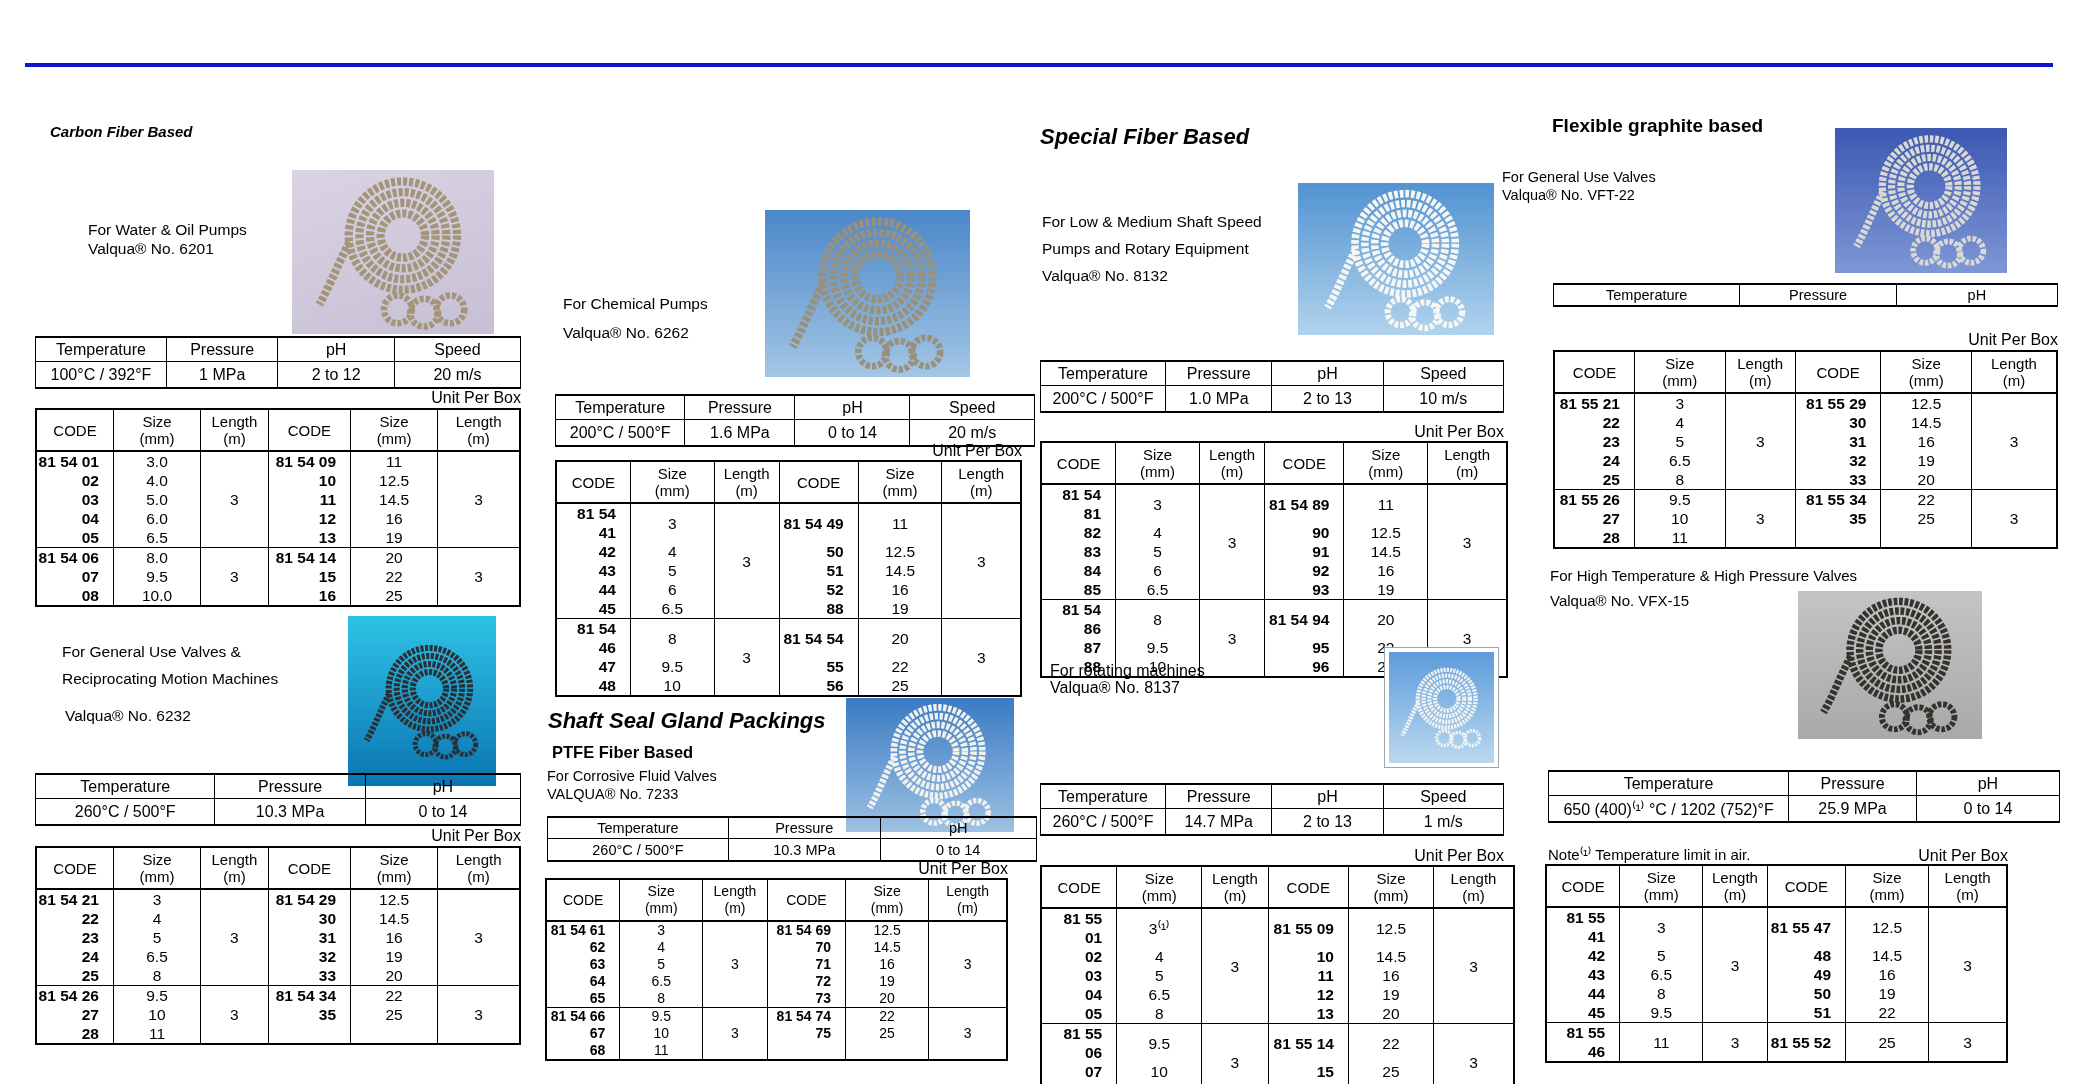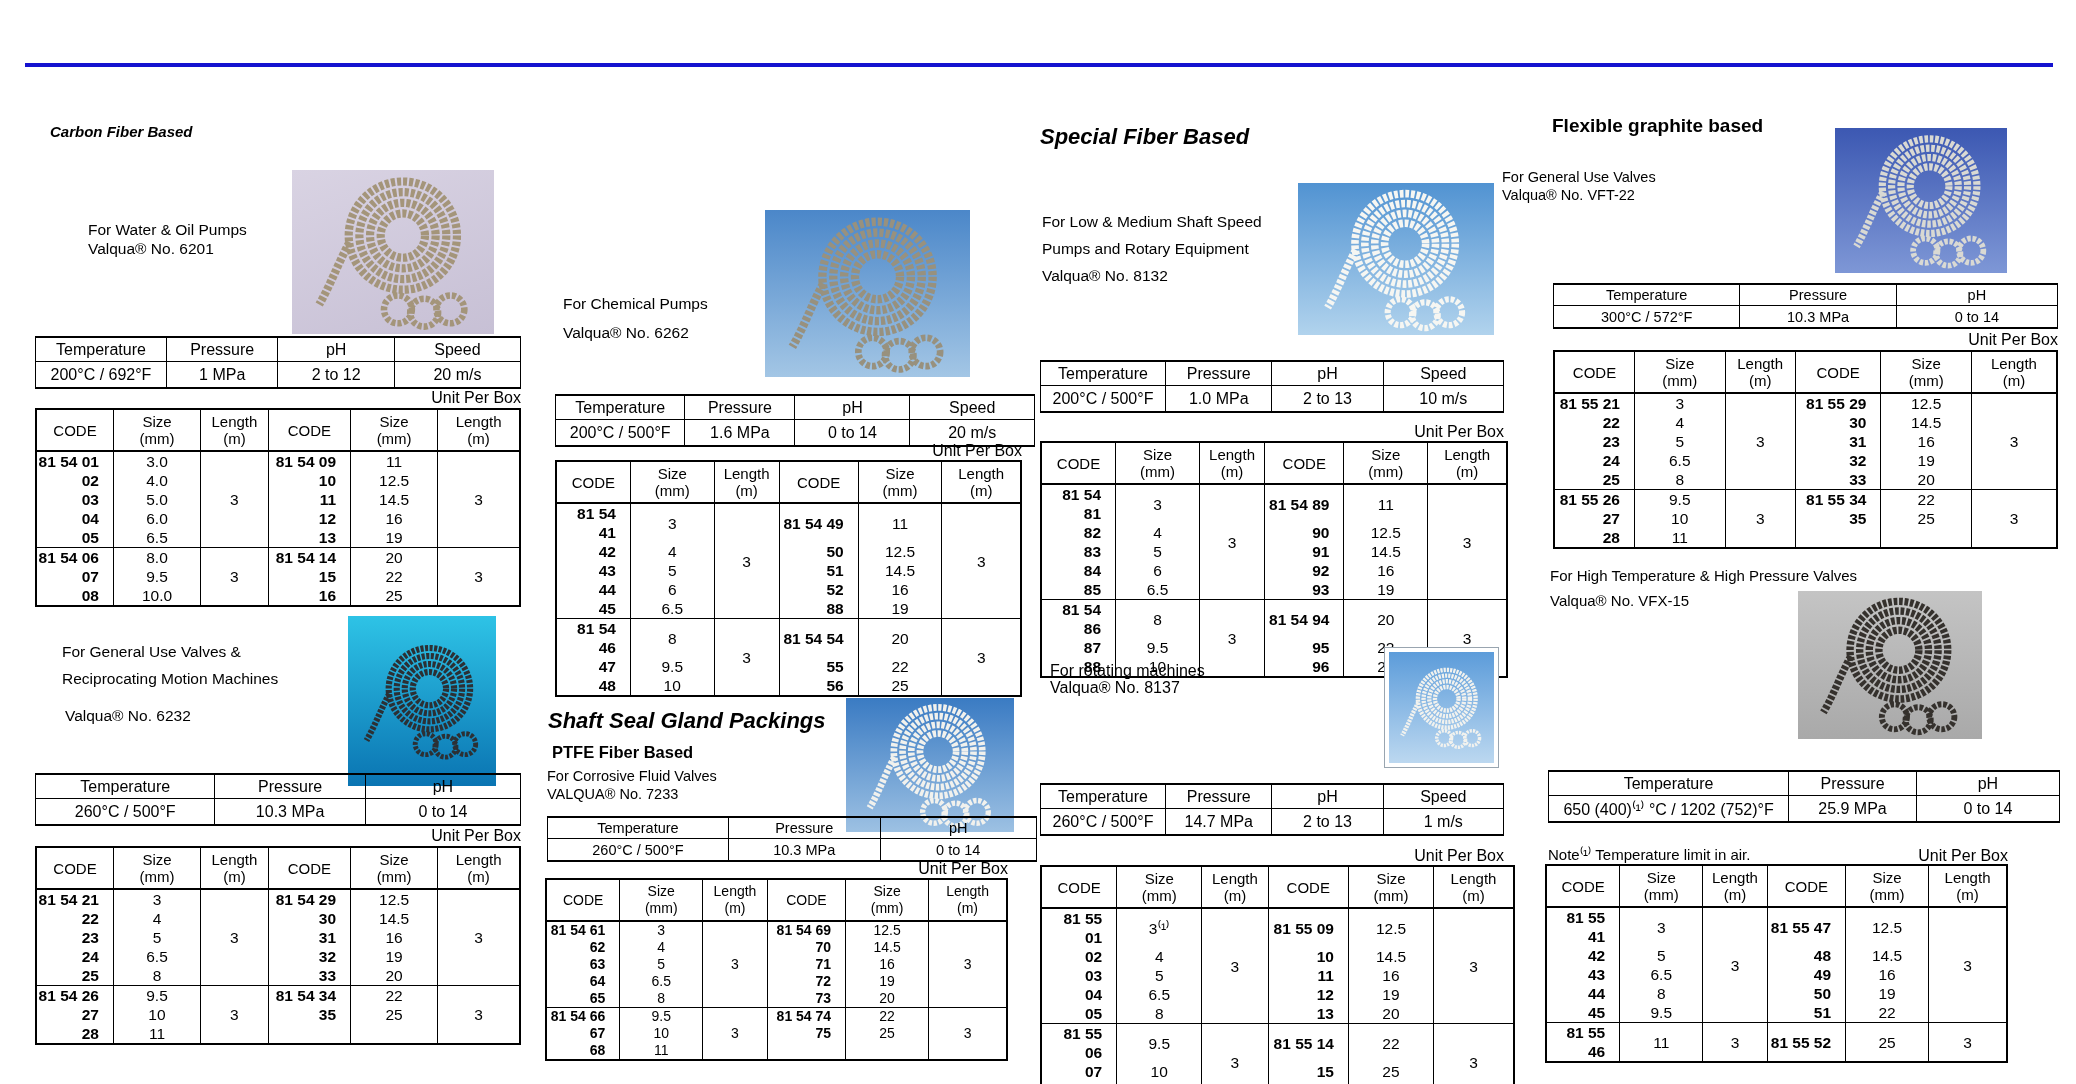--- a/index.html
+++ b/index.html
@@ -94,21 +94,21 @@
         <col style="width:26%">
       </colgroup>
       <tbody>
         <tr>
           <th>Temperature</th>
           <th>Pressure</th>
           <th>pH</th>
           <th>Speed</th>
         </tr>
         <tr>
-          <td>200°C / 692°F</td>
+          <td>100°C / 392°F</td>
           <td>1 MPa</td>
           <td>2 to 12</td>
           <td>20 m/s</td>
         </tr>
       </tbody>
     </table>
   <div class="abs upb" style="left:35px;top:389px;width:486px">Unit Per Box</div>
   <table class="abs code-table" style="left:35px;top:408px;width:486px">
       <colgroup>
         <col style="width:16%">
@@ -733,25 +733,20 @@
         <col style="width:37%">
         <col style="width:31%">
         <col style="width:32%">
       </colgroup>
       <tbody>
         <tr>
           <th>Temperature</th>
           <th>Pressure</th>
           <th>pH</th>
         </tr>
-        <tr>
-          <td>300°C / 572°F</td>
-          <td>10.3 MPa</td>
-          <td>0 to 14</td>
-        </tr>
       </tbody>
     </table>
   <div class="abs upb" style="left:1553px;top:331px;width:505px">Unit Per Box</div>
   <table class="abs code-table" style="left:1553px;top:350px;width:505px">
       <colgroup>
         <col style="width:16%">
         <col style="width:18%">
         <col style="width:14%">
         <col style="width:17%">
         <col style="width:18%">

